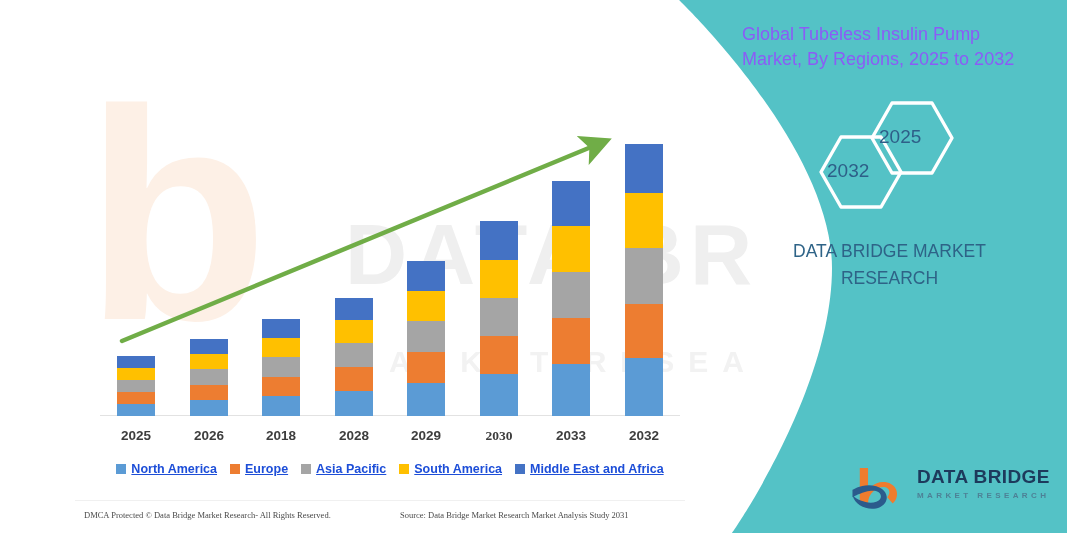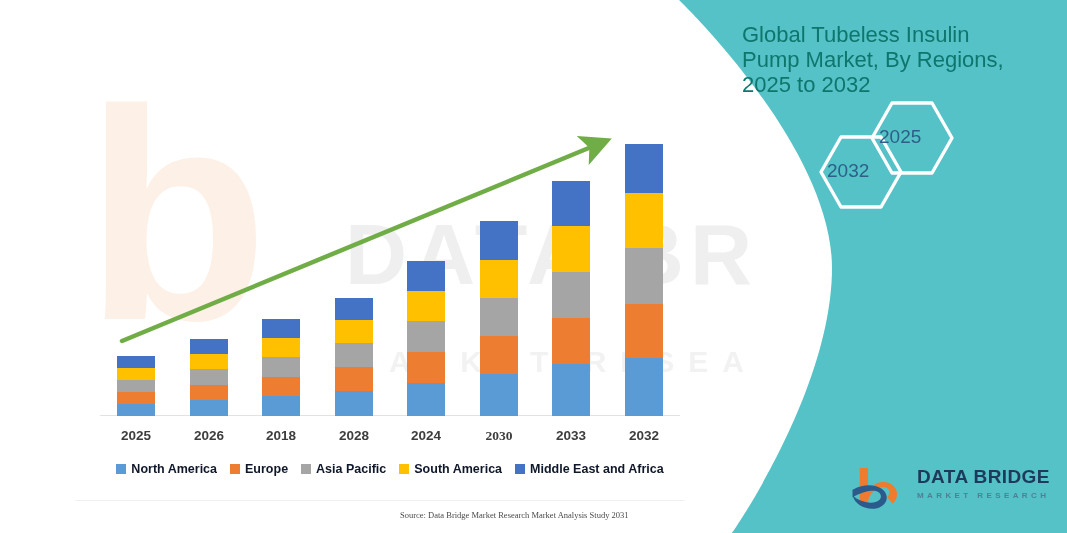--- a/index.html
+++ b/index.html
@@ -25,21 +25,21 @@
     color:#f2f2f2;font-weight:700;white-space:nowrap;
   }
 
   
   .teal-panel{position:absolute;right:0;top:0;width:420px;height:533px;overflow:hidden;}
   .teal-panel svg{position:absolute;inset:0;}
   .teal-content{position:absolute;inset:0;}
 
   .panel-title{
     position:absolute;left:95px;top:22px;width:290px;
-    color:#0f766e;font-size:22px;line-height:25px;font-weight:400;text-align:left;
+    color:#8b5cf6;font-size:18px;line-height:25px;font-weight:400;text-align:left;
   }
 
   .hexwrap{position:absolute;left:0;top:0;width:420px;height:533px;}
 
   .hex-label{
     position:absolute;color:#2e5f88;font-size:19px;font-weight:400;
   }
   .hex-2025-label{left:232px;top:126px;}
   .hex-2032-label{left:180px;top:160px;}
 
@@ -73,21 +73,21 @@
     position:absolute;width:60px;text-align:center;
     color:#3d3d3d;font-size:13.5px;font-weight:700;
   }
 
   .legend{
     position:absolute;left:100px;top:459px;width:580px;height:20px;
     display:flex;align-items:center;justify-content:center;gap:13px;
   }
   .legend-item{display:flex;align-items:center;gap:5px;white-space:nowrap;}
   .legend-swatch{width:10px;height:10px;display:inline-block;}
-  .legend-text{color:#0f172a;font-size:12.5px;font-weight:700;}
+  .legend-text{color:#1d4ed8;font-size:12.5px;font-weight:700;text-decoration:underline;}
 
   .arrow-svg{position:absolute;left:0;top:0;width:760px;height:533px;pointer-events:none;}
 
   
   .footer-left{
     position:absolute;left:84px;top:510px;
     color:#4a4a4a;font-size:8.5px;font-family:"Liberation Serif","DejaVu Serif",serif;white-space:nowrap;
   }
   .footer-right{
     position:absolute;left:400px;top:510px;
@@ -165,21 +165,21 @@
           <div class="seg" style="height: 56px; background: rgb(165, 165, 165);"></div>
           <div class="seg" style="height: 55px; background: rgb(255, 192, 0);"></div>
           <div class="seg" style="height: 49px; background: rgb(68, 114, 196);"></div>
         </div>
       </div>
     <div class="xlabels" id="xlabels">
         <div class="xlabel" style="left: 6px;">2025</div>
         <div class="xlabel" style="left: 79px; text-align: center;">2026</div>
         <div class="xlabel" style="left: 151px;">2018</div>
         <div class="xlabel" style="left: 224px;">2028</div>
-        <div class="xlabel" style="left: 296px;">2024</div>
+        <div class="xlabel" style="left: 296px;">2029</div>
         <div class="xlabel" style="left: 369px; font-family: Liberation Serif, serif;">2030</div>
         <div class="xlabel" style="left: 441px;">2033</div>
         <div class="xlabel" style="left: 514px;">2032</div>
       </div>
 
     <svg class="arrow-svg" viewBox="0 0 760 533">
       <defs>
         <marker id="ah" markerWidth="7" markerHeight="7" refX="3.2" refY="3.5" orient="auto">
           <path d="M0,0 L7,3.5 L0,7 L1.6,3.5 Z" fill="#70ad47"></path>
         </marker>
@@ -205,37 +205,39 @@
           <span class="legend-text">South America</span>
         </div>
         <div class="legend-item">
           <span class="legend-swatch" style="background: rgb(68, 114, 196);"></span>
           <span class="legend-text">Middle East and Africa</span>
         </div>
       </div>
   </div>
 
   <div class="footer-rule"></div>
+  <div class="footer-left">DMCA Protected © Data Bridge Market Research-  All Rights Reserved.</div>
   <div class="footer-right">Source: Data Bridge Market Research  Market Analysis Study 2031</div>
 
   <div class="teal-panel">
     <svg viewBox="0 0 420 533" preserveAspectRatio="none">
       <path d="M32,0 L420,0 L420,533 L85,533 C85,533 185,390 185,268 C185,146 32,0 32,0 Z" fill="#54c2c6"></path>
     </svg>
 
     <div class="teal-content">
       <div class="panel-title">Global Tubeless Insulin Pump Market, By Regions, 2025 to 2032</div>
 
       <svg class="hexwrap" viewBox="0 0 420 533">
         <polygon points="245,103 285,103 305,138 285,173 245,173 225,138" fill="none" stroke="#ffffff" stroke-width="3.4" stroke-linejoin="round"></polygon>
         <polygon points="194,137 234,137 254,172 234,207 194,207 174,172" fill="none" stroke="#ffffff" stroke-width="3.4" stroke-linejoin="round"></polygon>
       </svg>
       <div class="hex-label hex-2025-label">2025</div>
       <div class="hex-label hex-2032-label">2032</div>
 
+      <div class="brand-line">DATA BRIDGE MARKET RESEARCH</div>
 
       <div class="logo">
         <svg viewBox="0 0 70 56" width="64" height="52">
           <path d="M14,6 L23,6 L23,30 C23,30 31,19 44,22 C56,25 58,38 50,45 L44,38
                    C48,34 47,28 41,27 C34,26 23,33 23,45 L14,45 Z" fill="#ef7c2e"></path>
           <path d="M6,30 C6,30 18,22 32,26 C46,30 47,44 36,49 C25,54 9,48 6,36
                    C12,42 24,46 32,43 C40,40 38,32 30,31 C20,30 6,38 6,38 Z" fill="#2b5b8c"></path>
         </svg>
         <div class="logo-text">
           <div class="logo-db">DATA BRIDGE</div>

